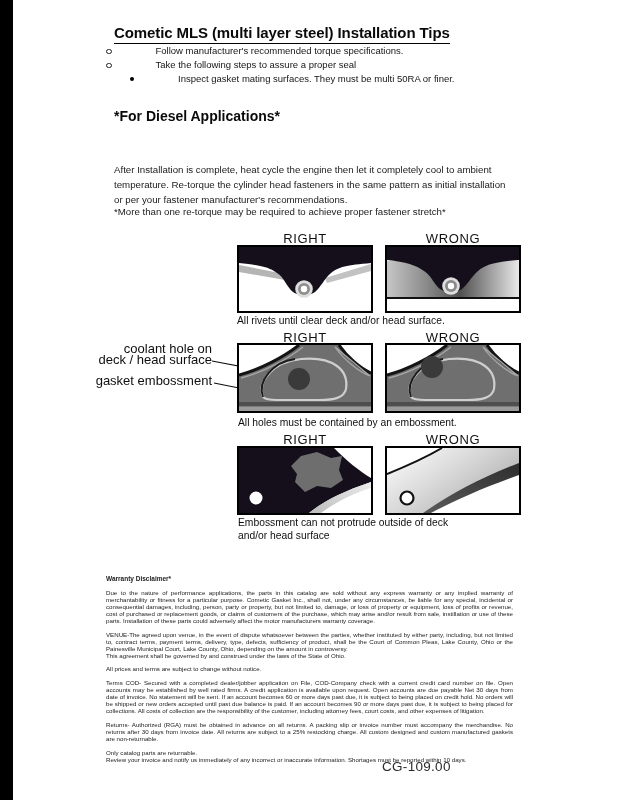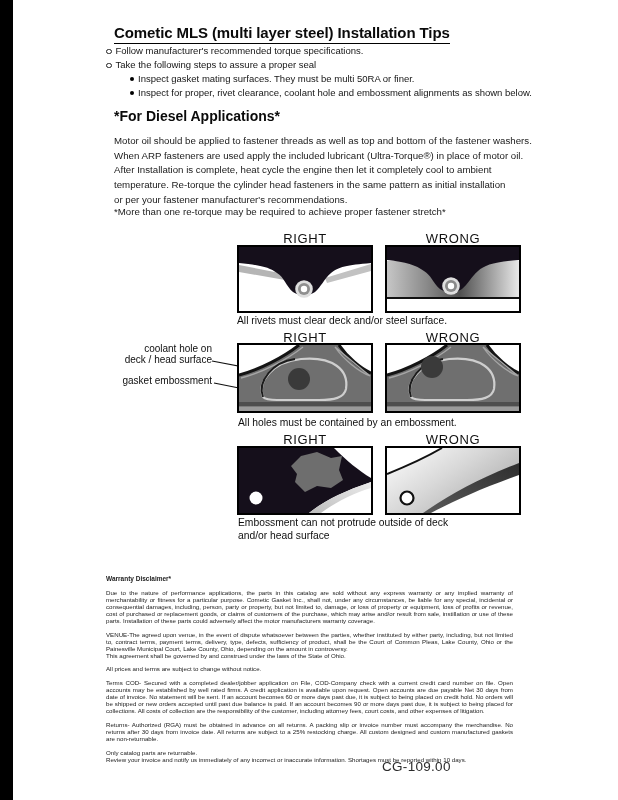--- a/index.html
+++ b/index.html
@@ -6,32 +6,32 @@
   .page {
     position:relative; width:618px; height:800px; background:#ffffff;
     font-family:"Liberation Sans", sans-serif; color:#111; overflow:hidden;
   }
   .edge-bar { position:absolute; left:0; top:0; width:13px; height:800px; background:#000; }
   .title {
     position:absolute; left:114px; top:24px; font-size:15px; font-weight:bold;
     letter-spacing:-0.1px; border-bottom:1.6px solid #000; padding-bottom:2px; color:#0a0a0a;
   }
   .bullets { position:absolute; left:106px; top:46px; width:440px; font-size:9.5px; color:#151515; }
-  .brow { display:flex; align-items:flex-start; margin-bottom:3.4px; line-height:10.8px; }
+  .brow { display:flex; align-items:flex-start; margin-bottom:3.4px; line-height:10.8px;gap:40px; }
   .brow.sub { margin-left:24px; margin-bottom:2.6px; }
   .dot-open { width:3.5px; height:3.5px; border:1px solid #222; border-radius:50%; margin:2.8px 4px 0 0; flex:none; background:#fff; }
   .dot-solid { width:4px; height:4px; background:#000; border-radius:50%; margin:3px 4px 0 0; flex:none; }
   .diesel-h { position:absolute; left:114px; top:108px; font-size:14px; font-weight:bold; color:#0a0a0a; }
   .para { position:absolute; left:114px; width:444px; font-size:9.7px; line-height:15.0px; white-space:pre-line; color:#1a1a1a; }
   .p1 { top:133px; } .p2 { top:162px; } .pnote { top:204px; }
   .dlabel { position:absolute; width:136px; text-align:center; font-size:13px; letter-spacing:0.6px; color:#101010; }
   .dbox { position:absolute; width:136px; border:2px solid #000; background:#fff; box-sizing:border-box; }
   .dbox svg { display:block; width:100%; height:100%; }
   .caption { position:absolute; font-size:10.3px; color:#0f0f0f; white-space:pre-line; line-height:12.6px; }
-  .ann { position:absolute; left:95px; width:117px; text-align:right; font-size:10px; line-height:10.5px; white-space:pre-line; color:#0f0f0f; }
+  .ann { position:absolute; left:95px; width:117px; text-align:right; font-size:13px; line-height:10.5px; white-space:pre-line; color:#0f0f0f; }
   .leaders { position:absolute; left:205px; top:348px; width:110px; height:50px; }
   .warranty { position:absolute; left:106px; top:575px; width:407px; font-size:6.15px; line-height:7.1px; color:#222; }
   .wh { font-weight:bold; font-size:6.5px; margin-bottom:6.5px; }
   .wp { text-align:justify; margin-bottom:6.5px; }
   .wp.tight { margin-bottom:0; }
   .footer-num { position:absolute; left:382px; top:759px; font-size:13.5px; letter-spacing:0.3px; color:#2b2b2b; }
 </style>
 </head>
 <body>
 
@@ -46,29 +46,23 @@
       <span>Follow manufacturer's recommended torque specifications.</span>
     </div>
     <div class="brow">
       <span class="dot-open"></span>
       <span>Take the following steps to assure a proper seal</span>
     </div>
     <div class="brow sub">
       <span class="dot-solid"></span>
       <span>Inspect gasket mating surfaces.  They must be multi 50RA or finer.</span>
     </div>
-    <div class="brow sub">
-      <span class="dot-solid"></span>
-      <span>Inspect for proper, rivet clearance, coolant hole and embossment alignments as shown below.</span>
-    </div>
   </div>
 
   <div class="diesel-h">*For Diesel Applications*</div>
-  <div class="para p1">Motor oil should be applied to fastener threads as well as top and bottom of the fastener washers.
-When ARP fasteners are used apply the included lubricant (Ultra-Torque®) in place of motor oil.</div>
   <div class="para pnote">*More than one re-torque may be required to achieve proper fastener stretch*</div>
   <div class="para p2">After Installation is complete, heat cycle the engine then let it completely cool to ambient
 temperature. Re-torque the cylinder head fasteners in the same pattern as initial installation
 or per your fastener manufacturer's recommendations.</div>
 
   <div class="dlabel" style="left:237px; top:231px;">RIGHT</div>
   <div class="dlabel" style="left:385px; top:231px;">WRONG</div>
 
   <div class="dbox" style="left:237px; top:245px; height:68px;">
     <svg viewBox="0 0 132 64" preserveAspectRatio="none">
@@ -93,21 +87,21 @@
       </defs>
       <rect x="0" y="14" width="132" height="36" fill="url(#g-r1w)"></rect>
       <path d="M0,0 H132 V13 C107,15 98,18 91,24 C84,30 81,37 75,42 C70,46 58,46 53,42 C46,36 44,28 37,24 C29,18 19,15 0,13 Z" fill="#150f1b"></path>
       <rect x="0" y="50" width="132" height="2" fill="#111"></rect>
       <rect x="0" y="52" width="132" height="12" fill="#ffffff"></rect>
       <circle cx="64" cy="39" r="8.8" fill="#dedede"></circle>
       <circle cx="64" cy="39" r="6" fill="#8a8a8a"></circle>
       <circle cx="64" cy="39" r="3.2" fill="#ffffff"></circle>
     </svg>
   </div>
-  <div class="caption" style="left:237px; top:315px;">All rivets must clear deck and/or steel surface.</div>
+  <div class="caption" style="left:237px; top:315px;">All rivets until clear deck and/or head surface.</div>
 
   <div class="dlabel" style="left:237px; top:330px;">RIGHT</div>
   <div class="dlabel" style="left:385px; top:330px;">WRONG</div>
 
   <div class="ann" style="top:344px;">coolant hole on
 deck / head surface</div>
   <div class="ann" style="top:376px;">gasket embossment</div>
   <svg class="leaders" viewBox="0 0 110 50">
     <line x1="7" y1="13" x2="90" y2="29" stroke="#111" stroke-width="1.2"></line>
     <line x1="9" y1="35" x2="49" y2="43" stroke="#111" stroke-width="1.2"></line>

